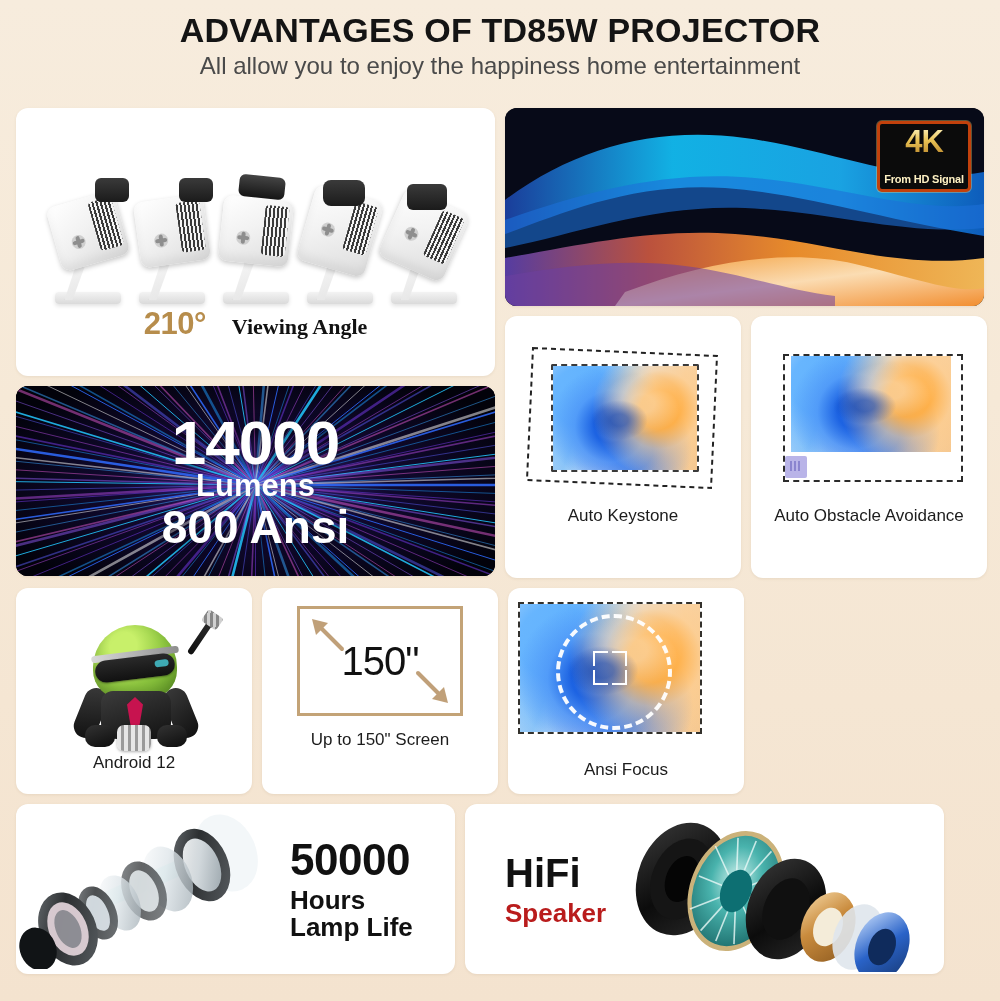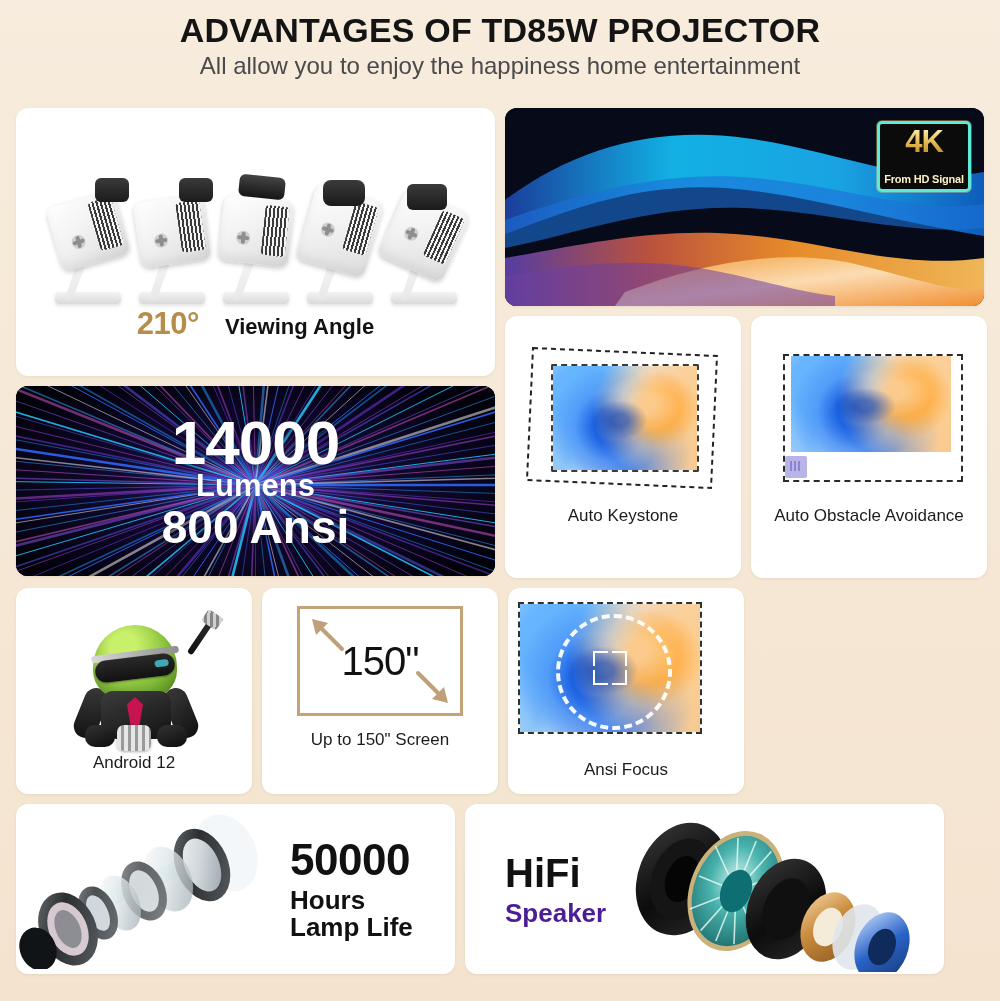--- a/index.html
+++ b/index.html
@@ -96,31 +96,31 @@
   .p3 .body{transform:rotate(6deg);}
   .p3 .dark{background:linear-gradient(180deg,#444,#151515);right:10px;top:-8px;width:46px;height:22px;transform:rotate(6deg);}
   .p4 .body{transform:rotate(16deg);height:78px;top:8px;}
   .p4 .dark{right:14px;top:-4px;width:42px;height:26px;border-radius:8px;}
   .p5 .body{transform:rotate(24deg);height:74px;}
   .p5 .dark{right:16px;top:0px;width:40px;height:26px;}
   .angle-line{
     display:flex;align-items:baseline;justify-content:center;gap:26px;margin-top:2px;
   }
   .angle-num{font-size:31px;font-weight:bold;color:#b78d4c;letter-spacing:-.5px;}
-  .angle-lbl{font-size:22px;font-weight:bold;color:#121212;}
+  .angle-lbl{font-size:22px;font-weight:bold;color:#121212;font-family:Liberation Serif, serif;}
 
   
   .hero4k{
     height:198px;width:479px;border-radius:12px;overflow:hidden;position:relative;
     background:#080a16;align-items:flex-start;justify-content:flex-start;
   }
   .hero-wave{position:absolute;inset:0;}
   .badge4k{
     position:absolute;right:13px;top:13px;width:94px;
-    border:3px solid #5eead4;border-radius:5px;background:#0b0b0b;
+    border:3px solid #c2410c;border-radius:5px;background:#0b0b0b;
     padding:3px 3px 4px;box-sizing:border-box;text-align:center;
     box-shadow:0 0 0 1px rgba(255,220,120,.35);
   }
   .badge4k .big{
     font-size:31px;font-weight:bold;line-height:.96;letter-spacing:-1px;
     background:linear-gradient(180deg,#fff4c0 0%,#e9c254 45%,#b8842a 100%);
     -webkit-background-clip:text;background-clip:text;color:transparent;
     display:block;
   }
   .badge4k .sml{
@@ -292,21 +292,21 @@
   .lampcard{height:170px;width:439px;flex-direction:row;justify-content:flex-start;align-items:center;}
   .lens-stack{position:relative;width:270px;height:160px;flex:0 0 auto;}
   .lamp-text{margin-left:4px;line-height:1.05;}
   .lamp-num{font-size:44px;font-weight:bold;color:#111;letter-spacing:-.5px;}
   .lamp-l1{font-size:26px;font-weight:bold;color:#111;margin-top:4px;}
   .lamp-l2{font-size:26px;font-weight:bold;color:#111;}
 
   .hificard{height:170px;width:479px;flex-direction:row;justify-content:flex-start;align-items:center;}
   .hifi-text{margin-left:40px;line-height:1.1;}
   .hifi-1{font-size:40px;font-weight:bold;color:#111;}
-  .hifi-2{font-size:26px;font-weight:bold;color:#4c1d95;margin-top:4px;}
+  .hifi-2{font-size:26px;font-weight:bold;color:#b91c1c;margin-top:4px;}
   .spk{position:relative;width:300px;height:165px;margin-left:4px;flex:0 0 auto;}
 </style>
 </head>
 <body>
 
 <div class="page">
 
   <div class="header">
     <h1 class="title">ADVANTAGES OF TD85W PROJECTOR</h1>
     <p class="subtitle">All allow you to enjoy the happiness home entertainment</p>

